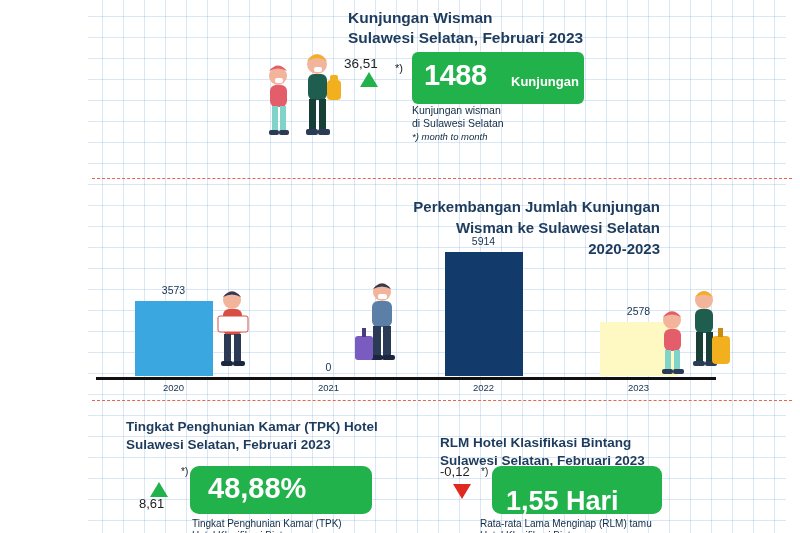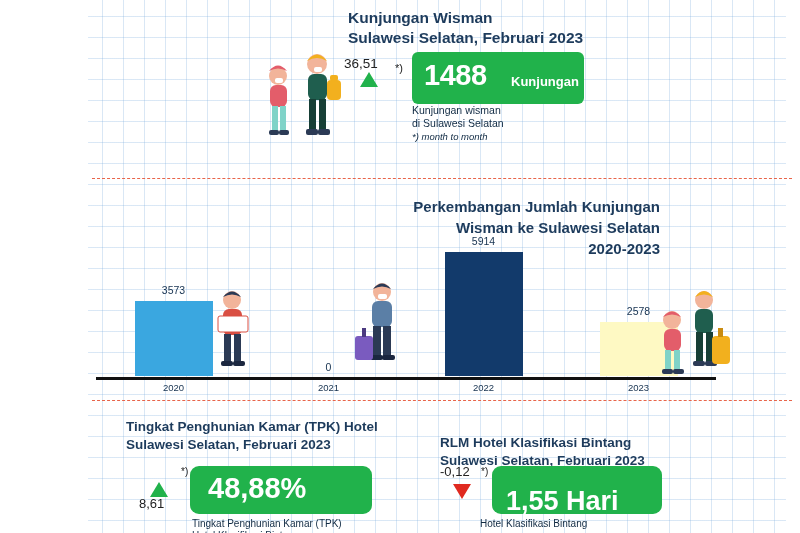--- a/index.html
+++ b/index.html
@@ -270,16 +270,17 @@
   </div>
 
   <div class="pct3">-0,12</div>
   <div class="star3">*)</div>
   <div class="arrow3 tri-down"></div>
 
   <div class="gbox3">
     <div class="big">1,55 Hari</div>
   </div>
   <div class="cap3">
+    <div>Rata-rata Lama Menginap (RLM) tamu</div>
     <div>Hotel Klasifikasi Bintang</div>
   </div>
 
 </div>
 
 </body></html>

